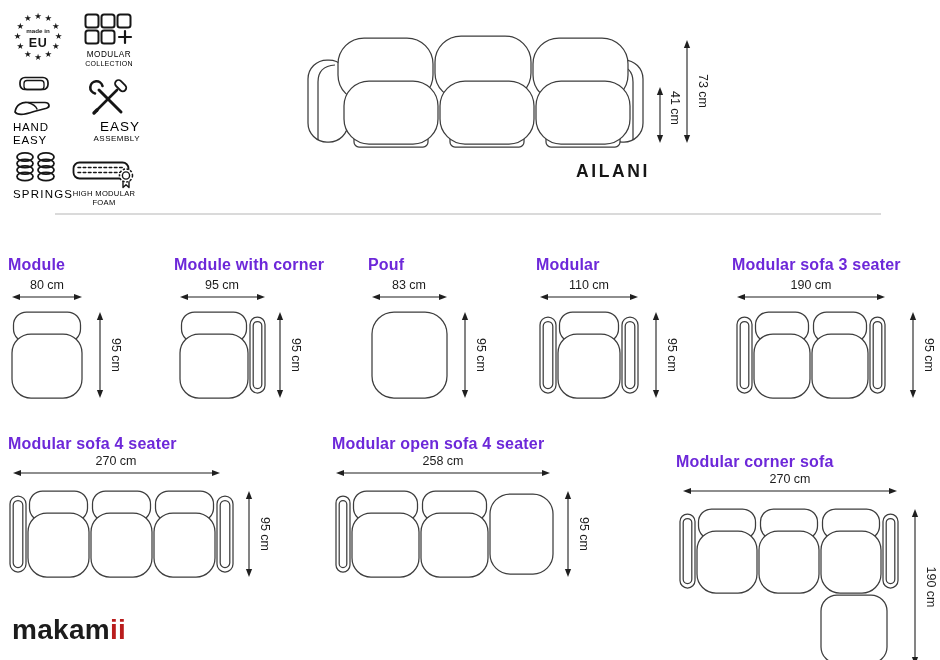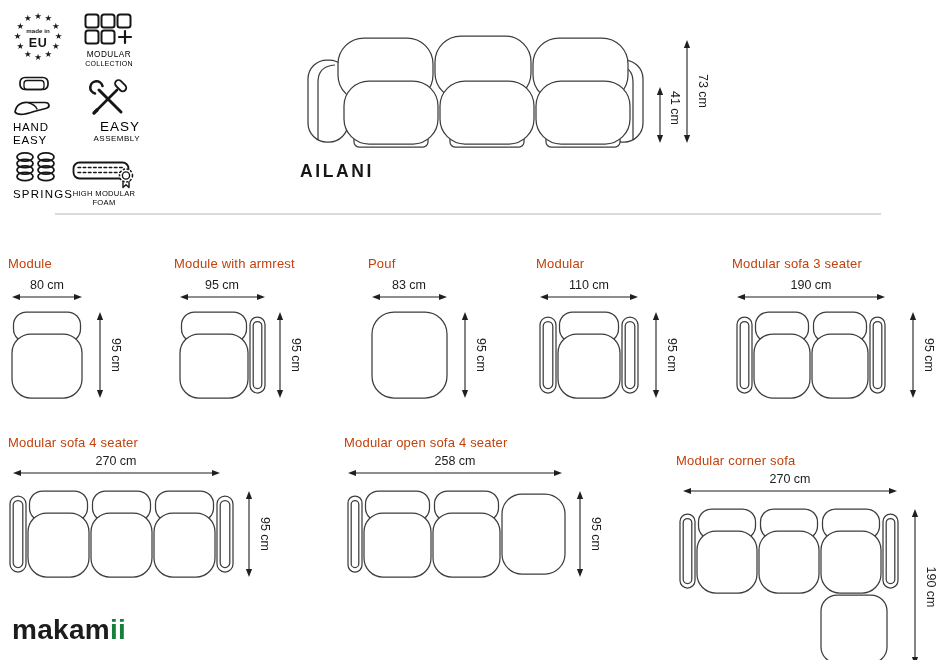--- a/index.html
+++ b/index.html
@@ -1,33 +1,33 @@
 <!DOCTYPE html>
 <html><head>
 <meta charset="utf-8">
 <style>
   html,body{margin:0;padding:0;background:#fff}
   #stage{position:relative;width:940px;height:660px;background:#fff;overflow:hidden;
          font-family:"Liberation Sans",sans-serif;color:#111}
   .abs{position:absolute}
   .cell{position:absolute}
-  .cname{font-size:13px;color:#c2410c;font-weight:400;letter-spacing:.2px;white-space:nowrap}
+  .cname{font-size:16px;color:#6d28d9;font-weight:700;letter-spacing:.2px;white-space:nowrap}
   .cell svg{position:absolute;left:0;top:16px;display:block}
   svg text{font-family:"Liberation Sans",sans-serif}
   .ln{fill:#fff;stroke:#3d3d3d;stroke-width:1.25;stroke-linejoin:round}
   .ic{fill:none;stroke:#161616;stroke-linejoin:round;stroke-linecap:round}
   .icf{fill:#fff;stroke:#161616;stroke-linejoin:round}
   .dim{stroke:#1f1f1f;stroke-width:1.1}
   .dimhead{fill:#1f1f1f}
   .dimtxt{font-size:12.5px;fill:#1c1c1c;font-weight:500}
   .star{fill:#161616}
   .divider{position:absolute;height:2px;background:#dadada}
-  .ailani{position:absolute;font-size:17.5px;font-weight:700;letter-spacing:2.6px;color:#161616;text-align:left}
+  .ailani{position:absolute;font-size:17.5px;font-weight:700;letter-spacing:2.6px;color:#161616;text-align:right}
   .logo{position:absolute;font-size:28px;font-weight:600;letter-spacing:.3px;color:#1c1c1c}
-  .logo .g{color:#15803d}
+  .logo .g{color:#b91c1c}
   .btxt{position:absolute;color:#000000;font-weight:400;line-height:1.08}
   .b-mod{width:66px;text-align:center}
   .b-mod .l1{font-size:8.2px;letter-spacing:.5px}
   .b-mod .l2{font-size:7px;letter-spacing:.3px}
   .b-hand{font-size:11.5px;letter-spacing:.8px;line-height:1.1}
   .b-easy{width:56px;text-align:right}
   .b-easy .l1{font-size:13.5px;letter-spacing:1px}
   .b-easy .l2{font-size:8px;letter-spacing:.5px}
   .b-spr{font-size:11.5px;letter-spacing:1.2px}
   .b-foam{width:76px;text-align:center;font-size:7.6px;line-height:1.25;letter-spacing:.3px}
@@ -175,21 +175,21 @@
         <g>
           <line x1="92" y1="47" x2="92" y2="119" class="dim"></line>
           <polygon points="92,40 88.9,48 95.1,48" class="dimhead"></polygon>
           <polygon points="92,126 88.9,118 95.1,118" class="dimhead"></polygon>
           <text x="104" y="83" text-anchor="middle" transform="rotate(90 104 83)" class="dimtxt">95 cm</text>
         </g>
       </svg>
   </div>
 
   <div class="cell" style="left:174px;top:256px">
-    <div class="cname">Module with armrest</div>
+    <div class="cname">Module with corner</div>
     <svg width="136" height="142">
         <g transform="translate(6,40)">
           <rect x="1.5" y="0" width="65" height="30" rx="13" class="ln"></rect>
           <rect x="0" y="22" width="68" height="64" rx="19" class="ln"></rect>
           <rect x="70" y="5" width="15" height="76" rx="7.5" class="ln"></rect>
           <rect x="73.2" y="9.5" width="8.6" height="67" rx="4.3" class="ln"></rect>
         </g>
         <g>
           <line x1="13" y1="25" x2="84" y2="25" class="dim"></line>
           <polygon points="6,25 14,21.9 14,28.1" class="dimhead"></polygon>
@@ -303,21 +303,21 @@
         </g>
         <g>
           <line x1="241" y1="47" x2="241" y2="119" class="dim"></line>
           <polygon points="241,40 237.9,48 244.1,48" class="dimhead"></polygon>
           <polygon points="241,126 237.9,118 244.1,118" class="dimhead"></polygon>
           <text x="253" y="83" text-anchor="middle" transform="rotate(90 253 83)" class="dimtxt">95 cm</text>
         </g>
       </svg>
   </div>
 
-  <div class="cell" style="left:344px;top:435px">
+  <div class="cell" style="left:332px;top:435px">
     <div class="cname">Modular open sofa 4 seater</div>
     <svg width="262" height="150">
         <g transform="translate(4,40)">
           <rect x="0" y="5" width="14" height="76" rx="7" class="ln"></rect>
           <rect x="3.2" y="9.5" width="7.6" height="67" rx="3.8" class="ln"></rect>
           <rect x="17.5" y="0" width="64" height="30" rx="13" class="ln"></rect>
           <rect x="16" y="22" width="67" height="64" rx="19" class="ln"></rect>
           <rect x="86.5" y="0" width="64" height="30" rx="13" class="ln"></rect>
           <rect x="85" y="22" width="67" height="64" rx="19" class="ln"></rect>
           <rect x="154" y="3" width="63" height="80" rx="20" class="ln"></rect>

